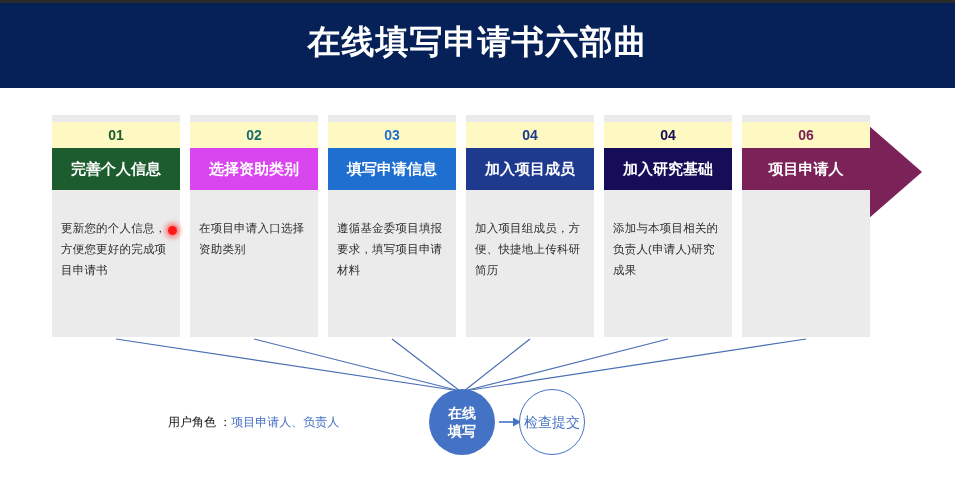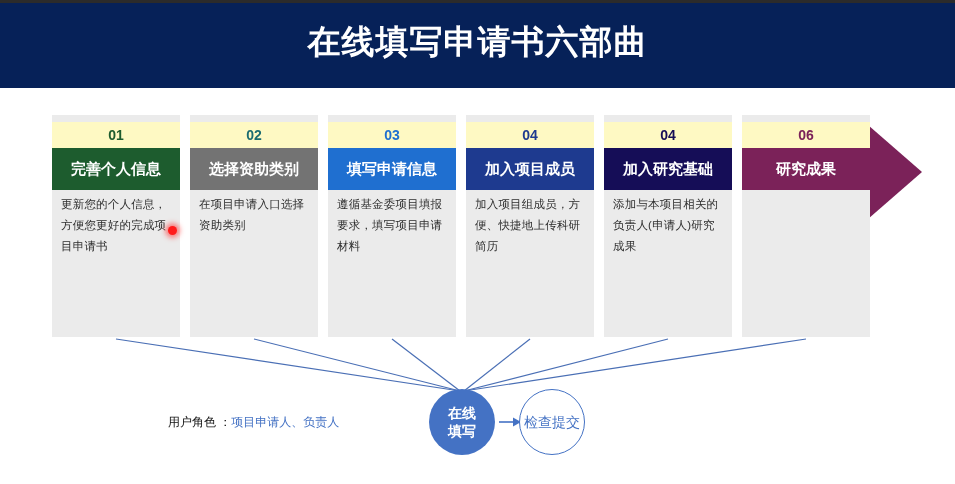--- a/index.html
+++ b/index.html
@@ -66,21 +66,21 @@
   .card-header {
     height: 42px;
     line-height: 42px;
     text-align: center;
     color: #ffffff;
     font-size: 15px;
     font-weight: bold;
     white-space: nowrap;
   }
   .card-desc {
-    padding: 4px 9px 0 9px;
+    padding: 28px 9px 0 9px;
     font-size: 11.5px;
     line-height: 21px;
     color: #2e2e2e;
     letter-spacing: .2px;
   }
   .arrow-head {
     position: absolute;
     left: 816px;
     top: 10px;
     width: 0; height: 0;
@@ -178,21 +178,21 @@
   <div class="arrow-head"></div>
 
   <div class="card" style="left:0px">
     <div class="card-number" style="color:#1d5c2e">01</div>
     <div class="card-header" style="background:#1d5c2e">完善个人信息</div>
     <div class="card-desc">更新您的个人信息，方便您更好的完成项目申请书</div>
   </div>
 
   <div class="card" style="left:138px">
     <div class="card-number" style="color:#1a6b70">02</div>
-    <div class="card-header" style="background:#737373">选择资助类别</div>
+    <div class="card-header" style="background:#d946ef">选择资助类别</div>
     <div class="card-desc">在项目申请入口选择资助类别</div>
   </div>
 
   <div class="card" style="left:276px">
     <div class="card-number" style="color:#1f6fd0">03</div>
     <div class="card-header" style="background:#1f6fd0">填写申请信息</div>
     <div class="card-desc">遵循基金委项目填报要求，填写项目申请材料</div>
   </div>
 
   <div class="card" style="left:414px">
@@ -202,21 +202,21 @@
   </div>
 
   <div class="card" style="left:552px">
     <div class="card-number" style="color:#150d57">04</div>
     <div class="card-header" style="background:#150d57">加入研究基础</div>
     <div class="card-desc">添加与本项目相关的负责人(申请人)研究成果</div>
   </div>
 
   <div class="card" style="left:690px">
     <div class="card-number" style="color:#7b2259">06</div>
-    <div class="card-header" style="background:#7b2259">研究成果</div>
+    <div class="card-header" style="background:#7b2259">项目申请人</div>
   </div>
 
 </div>
 
 <div class="red-dot"></div>
 
 <div class="role-line">
   <span class="role-label">用户角色 ：</span><span class="role-value">项目申请人、负责人</span>
 </div>
 

